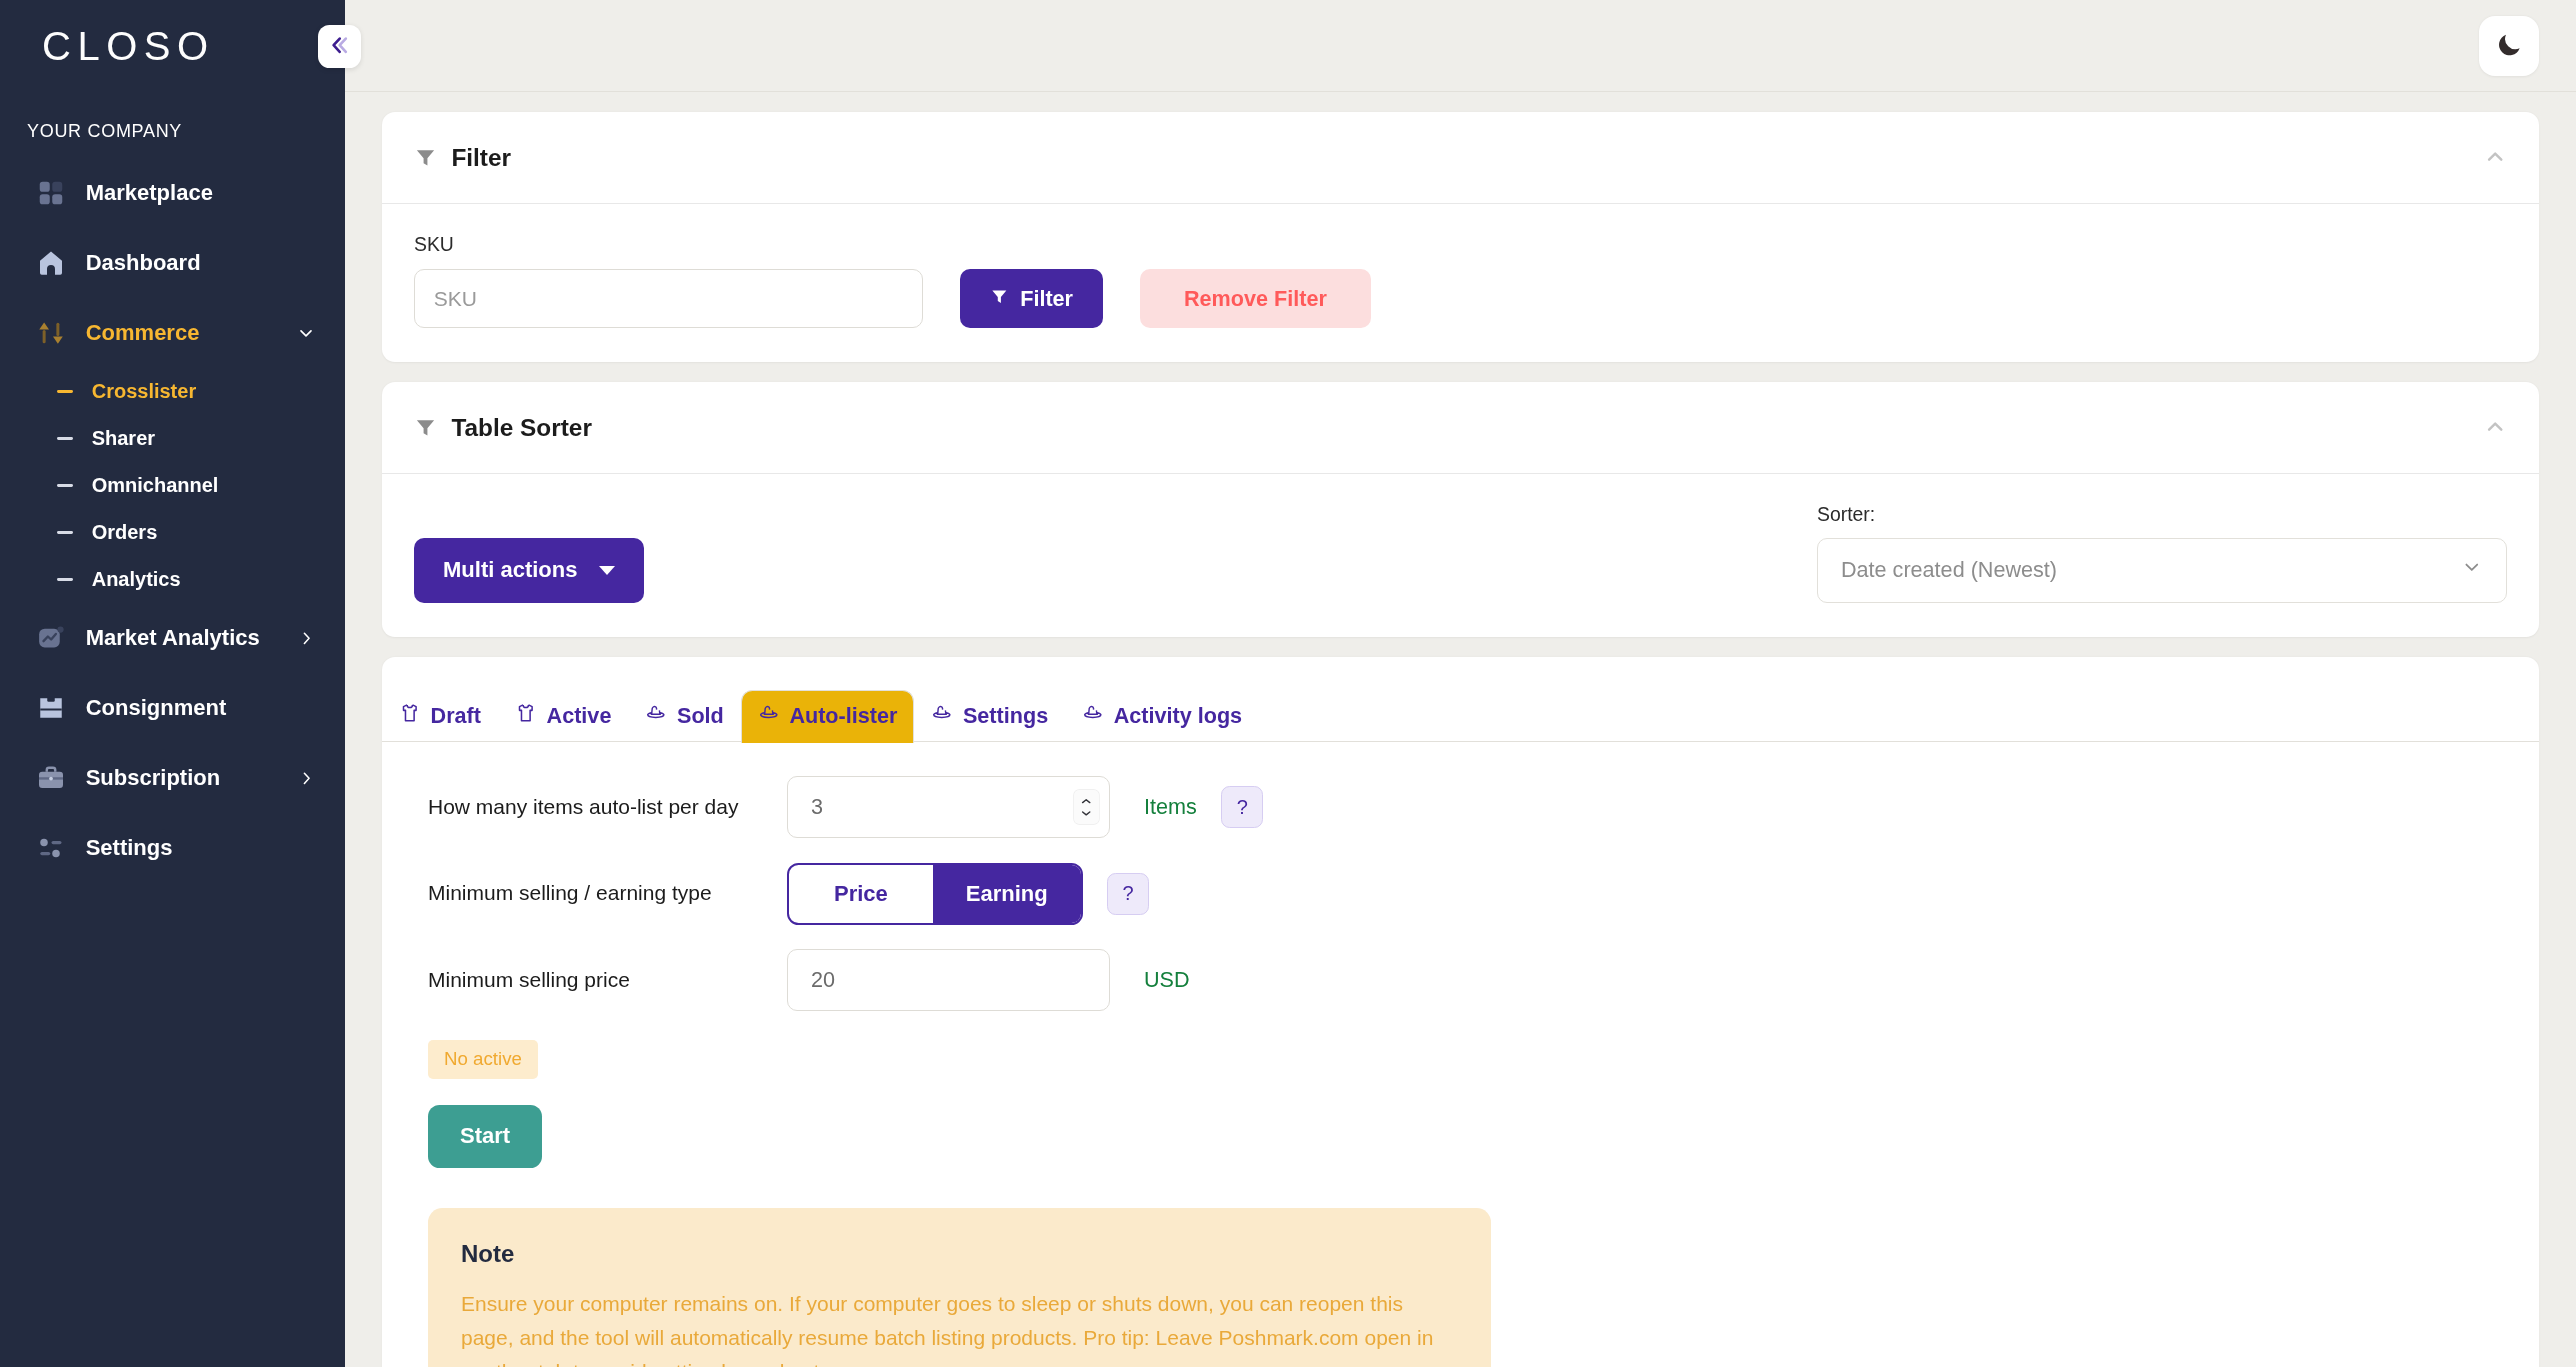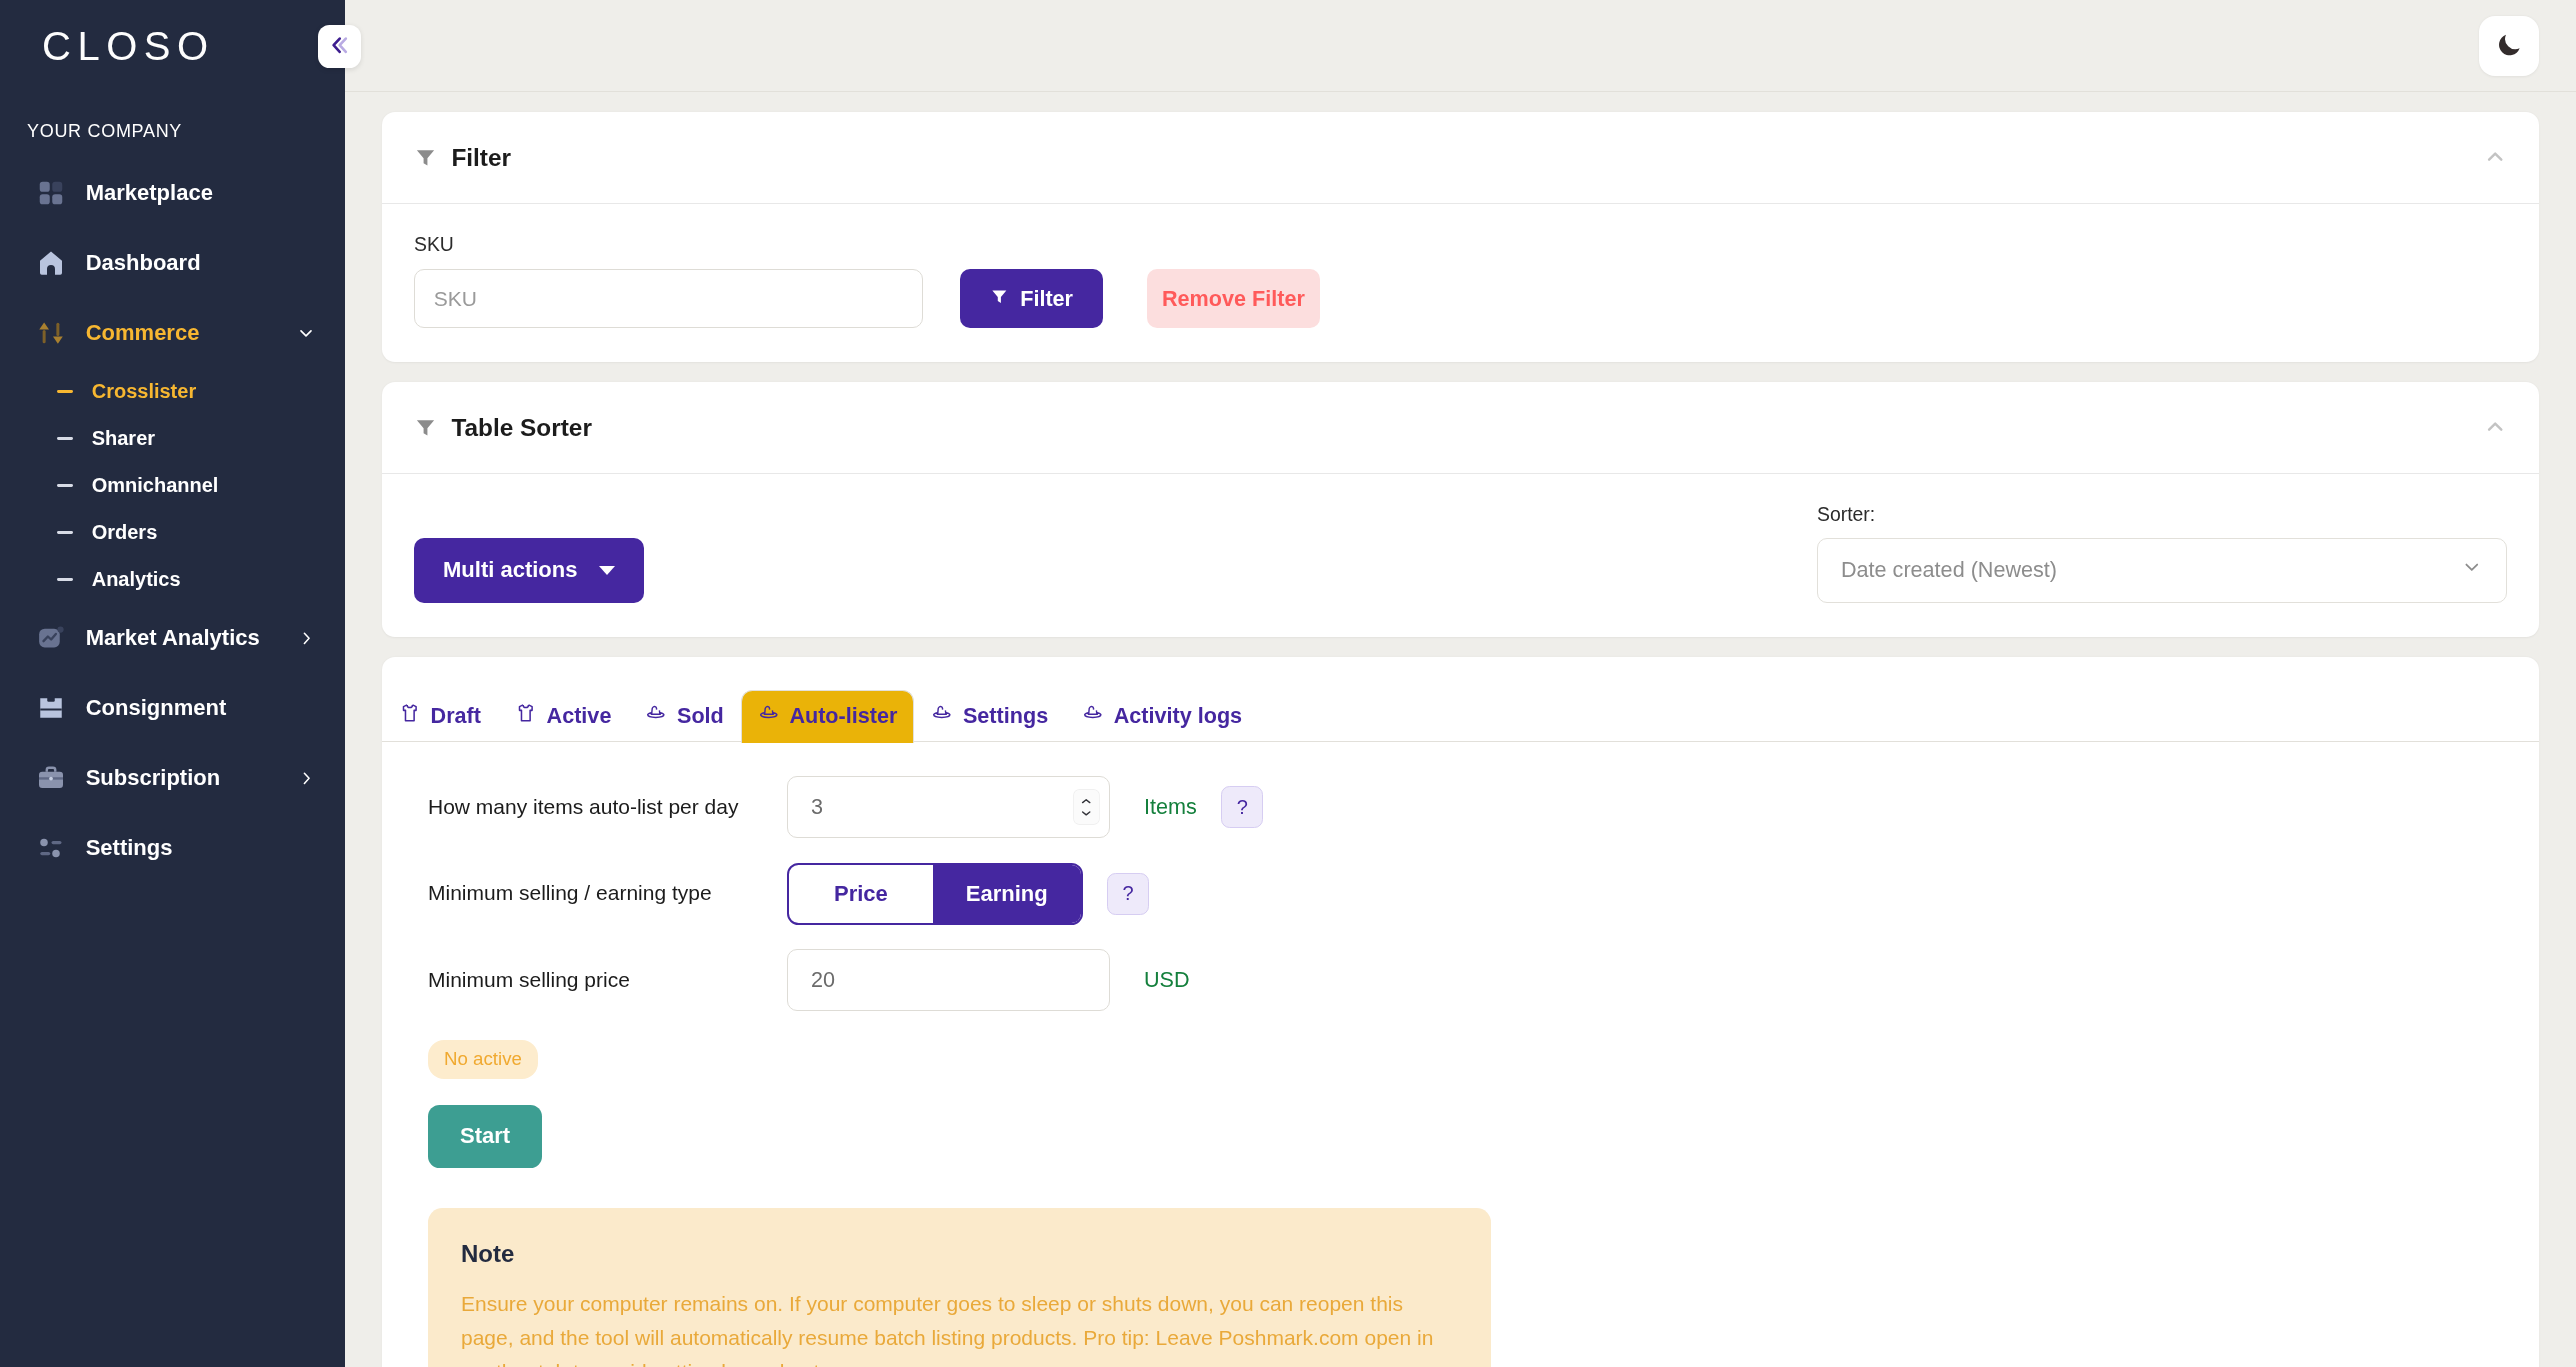--- a/index.html
+++ b/index.html
@@ -138,22 +138,22 @@
     border-radius: 10px;
   }
   .btn-filter {
     background: #4527a0; color: #fff;
     height: 59px; padding: 0 30px;
     font-size: 21.6px; font-weight: 700;
     display: flex; align-items: center; gap: 11.5px;
   }
   .btn-remove {
     background: #fcdede; color: #ff5a5a;
-    height: 59px; padding: 0 15px;
-    font-size: 21.6px; font-weight: 700; margin-left: 7px;
+    height: 59px; padding: 0 44px;
+    font-size: 21.6px; font-weight: 700;
   }
 
   .sorter-row { display: flex; align-items: flex-end; justify-content: space-between; }
   .btn-multi {
     background: #4527a0; color: #fff;
     height: 65px; padding: 0 29px;
     font-size: 22px; font-weight: 700;
     border-radius: 10px;
     display: flex; align-items: center; gap: 22px;
   }
@@ -253,21 +253,21 @@
     cursor: pointer;
     margin-left: 12px;
   }
   .seg-opt.on { background: #4527a0; color: #fff; }
 
   .status-badge {
     display: inline-flex; align-items: center;
     background: #fdeccd; color: #f0a930;
     font-size: 18.7px;
     padding: 8.6px 16px;
-    border-radius: 16px;
+    border-radius: 5px;
     margin-top: 4.3px;
   }
   .btn-start {
     background: #3d9e92; color: #ffffff;
     height: 63px; padding: 0 32px;
     font-size: 22px; font-weight: 700;
     border-radius: 11.5px;
     margin-top: 26px;
     display: inline-flex; align-items: center;
   }

